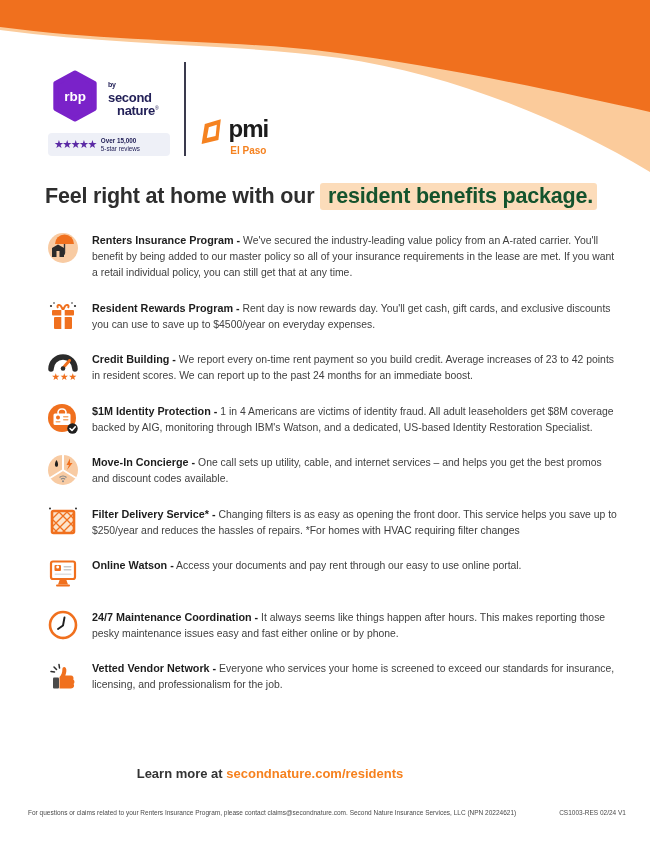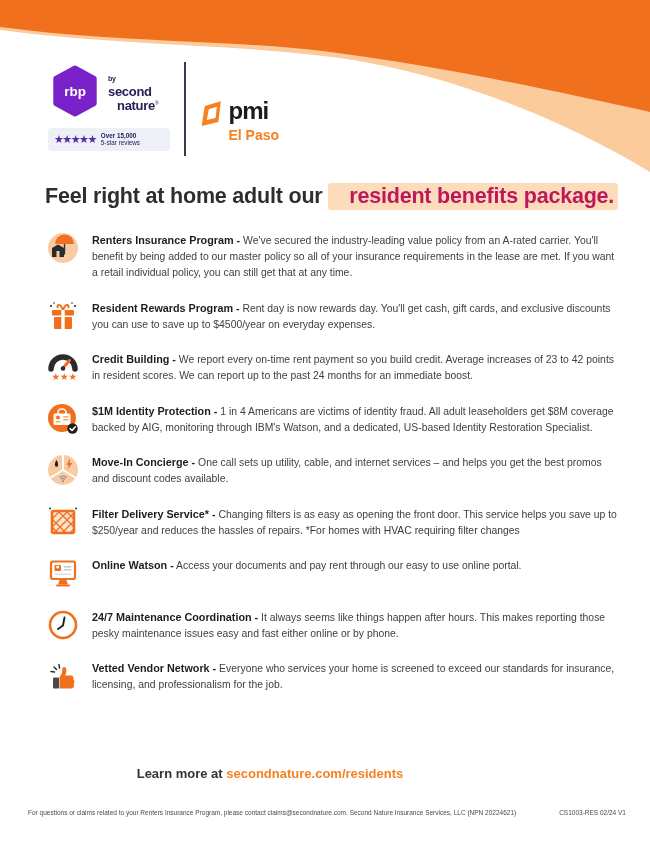--- a/index.html
+++ b/index.html
@@ -5,44 +5,44 @@
   * { margin:0; padding:0; box-sizing:border-box; }
   html,body { background:#e8e8e8; }
   .page {
     position:relative; width:650px; height:841px; margin:0 auto;
     background:#ffffff; overflow:hidden;
     font-family:"Liberation Sans", sans-serif; color:#3c3c3c;
   }
   
   .wave { position:absolute; top:0; left:0; width:650px; height:180px; }
   
-  .logo-row { position:absolute; top:58px; left:48px; display:flex; align-items:center; }
+  .logo-row { position:absolute; top:58px; left:48px; display:flex; align-items:flex-end; }
   .rbp-block { width:126px; }
   .rbp-top { display:flex; align-items:center; gap:6px; }
   .sn-text { font-weight:bold; color:#232158; font-size:13px; line-height:11px; letter-spacing:-0.3px; }
   .sn-row1 { display:flex; align-items:flex-start; gap:2px;flex-direction:column; }
   .by { font-size:7px; font-weight:bold; color:#232158; margin-top:-1px; }
   .sn-row2 { margin-left:9px; }
   .sn-row2 sup { font-size:5px; font-weight:normal; }
   .review-badge {
     margin-top:6px; background:#eef0f7; border-radius:4px; padding:4px 6px;
     display:flex; align-items:center; gap:5px; width:122px;
   }
   .stars { color:#5b2aa5; font-size:11px; letter-spacing:-1.5px; line-height:11px; }
   .review-text { font-size:6.3px; color:#232158; line-height:7.5px; }
   .review-text .r1 { font-weight:bold; }
   .logo-divider { width:1.5px; height:94px; background:#3a3a4d; margin:4px 14px 0 10px; }
   .pmi-block { display:flex; align-items:flex-start; gap:5px; margin-top:26px; }
   .pmi-name { font-size:24px; font-weight:800; color:#1c1c1c; line-height:26px; letter-spacing:-1px; }
-  .pmi-loc { font-size:14px; font-weight:bold; color:#f58220; margin-top:3px; text-align:center; }
+  .pmi-loc { font-size:10px; font-weight:bold; color:#f58220; margin-top:3px; text-align:center; }
   
   .headline { position:absolute; top:184px; left:45px; width:580px; font-size:21.5px; font-weight:600; color:#2e2e2e; letter-spacing:-0.2px; }
   .headline .hl {
-    color:#be185d; font-weight:800;
-    background:#fcdcba; padding:1px 4px 2px 21px; border-radius:3px;text-align:center;
+    color:#14532d; font-weight:800;
+    background:#fcdcba; padding:1px 4px 2px 8px; border-radius:3px;text-align:center;
   }
   
   .benefits { position:absolute; top:231px; left:45px; width:575px; }
   .benefit { display:flex; gap:11px; margin-bottom:17.5px; }
   .bicon { flex:0 0 36px; display:flex; justify-content:center; }
   .bicon svg { width:34px; height:34px; }
   .btext { font-size:10.4px; line-height:16px; color:#404040; padding-top:1px; }
   .btitle { font-weight:bold; color:#1d1d1d; font-size:10.8px; }
   .bnote { color:#3a3a3a; }
   
@@ -101,21 +101,21 @@
         </svg>
       </span>
       <span>
         <div class="pmi-name">pmi</div>
         <div class="pmi-loc">El Paso</div>
       </span>
     </div>
   </div>
 
   <div class="headline">
-    <span>Feel right at home adult our </span><span class="hl">resident benefits package.</span>
+    <span>Feel right at home with our </span><span class="hl">resident benefits package.</span>
   </div>
 
   <div class="benefits">
 
     <div class="benefit">
       <span class="bicon">
         <svg viewBox="0 0 34 34">
           <circle cx="17" cy="17" r="15" fill="#f8cba3"></circle>
           <path d="M9,13 A9.5,9.5 0 0 1 28,13 Z" fill="#f0701e"></path>
           <path d="M18.5,13 L18.5,22 A1.5,1.5 0 0 1 15.5,22" stroke="#333333" stroke-width="1.4" fill="none"></path>

